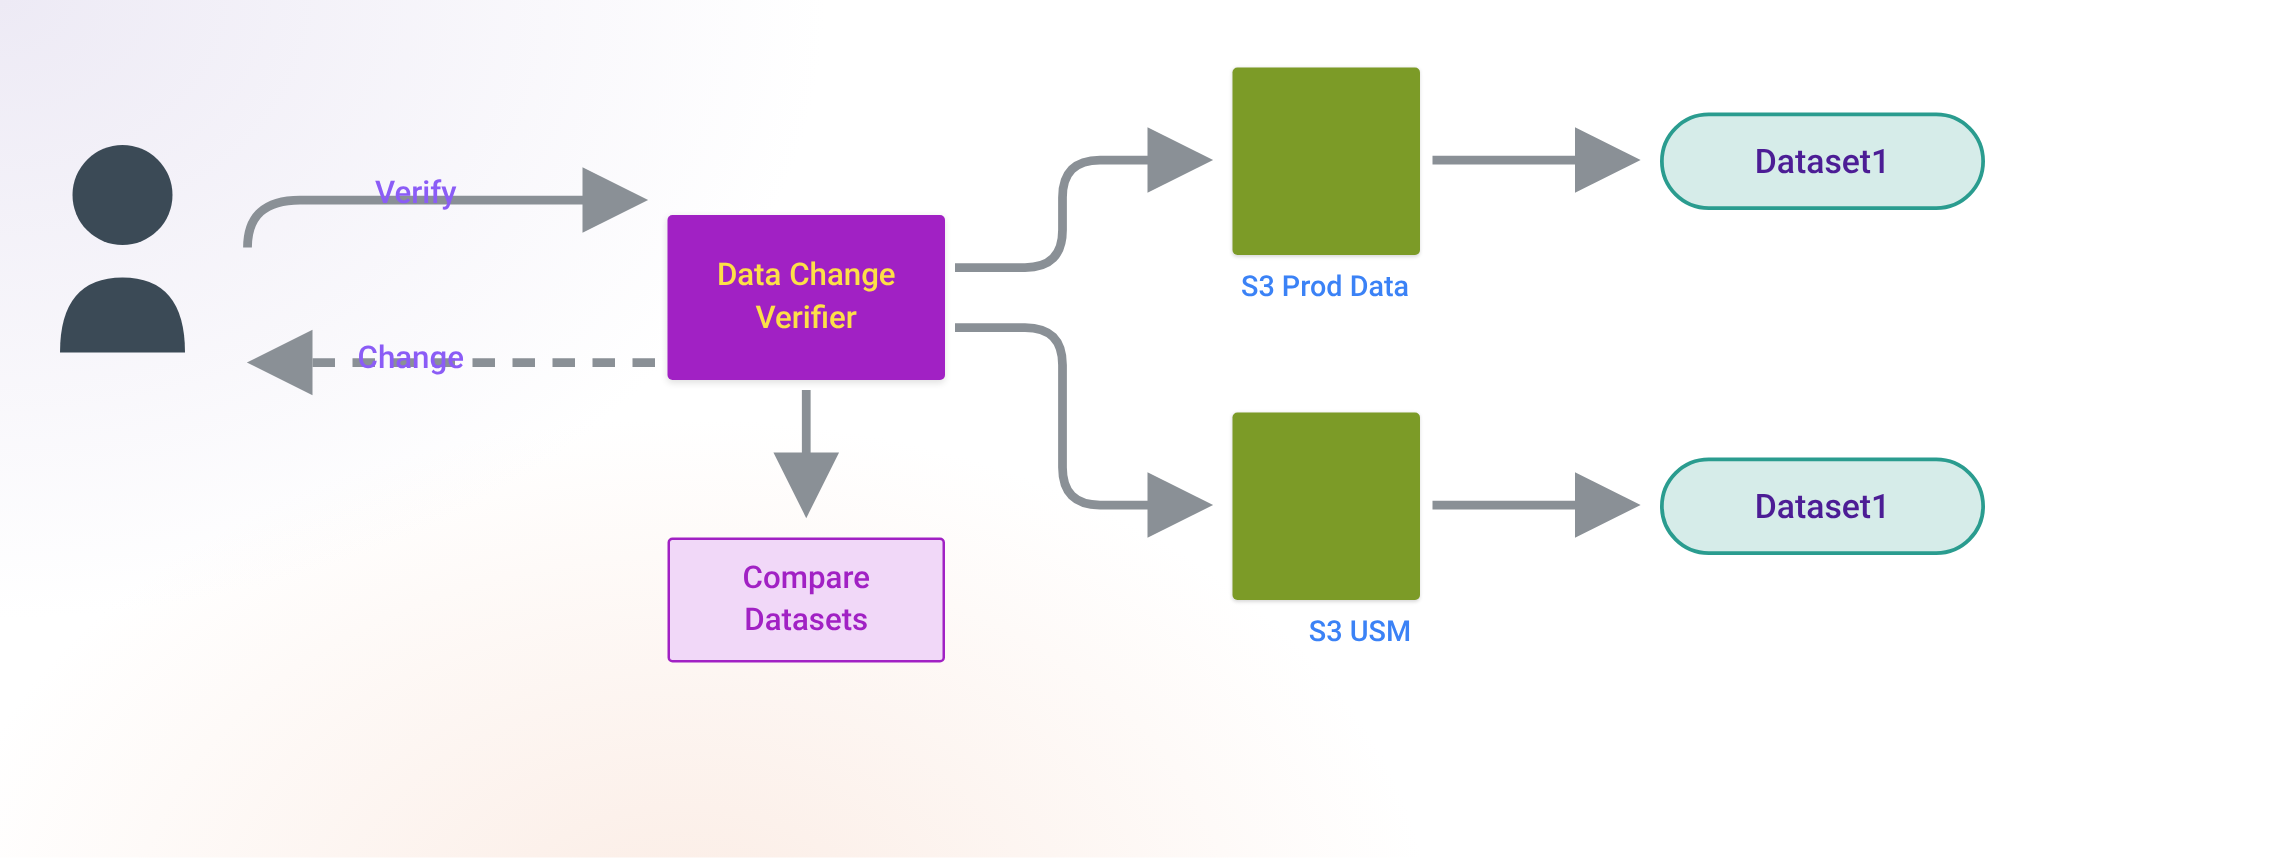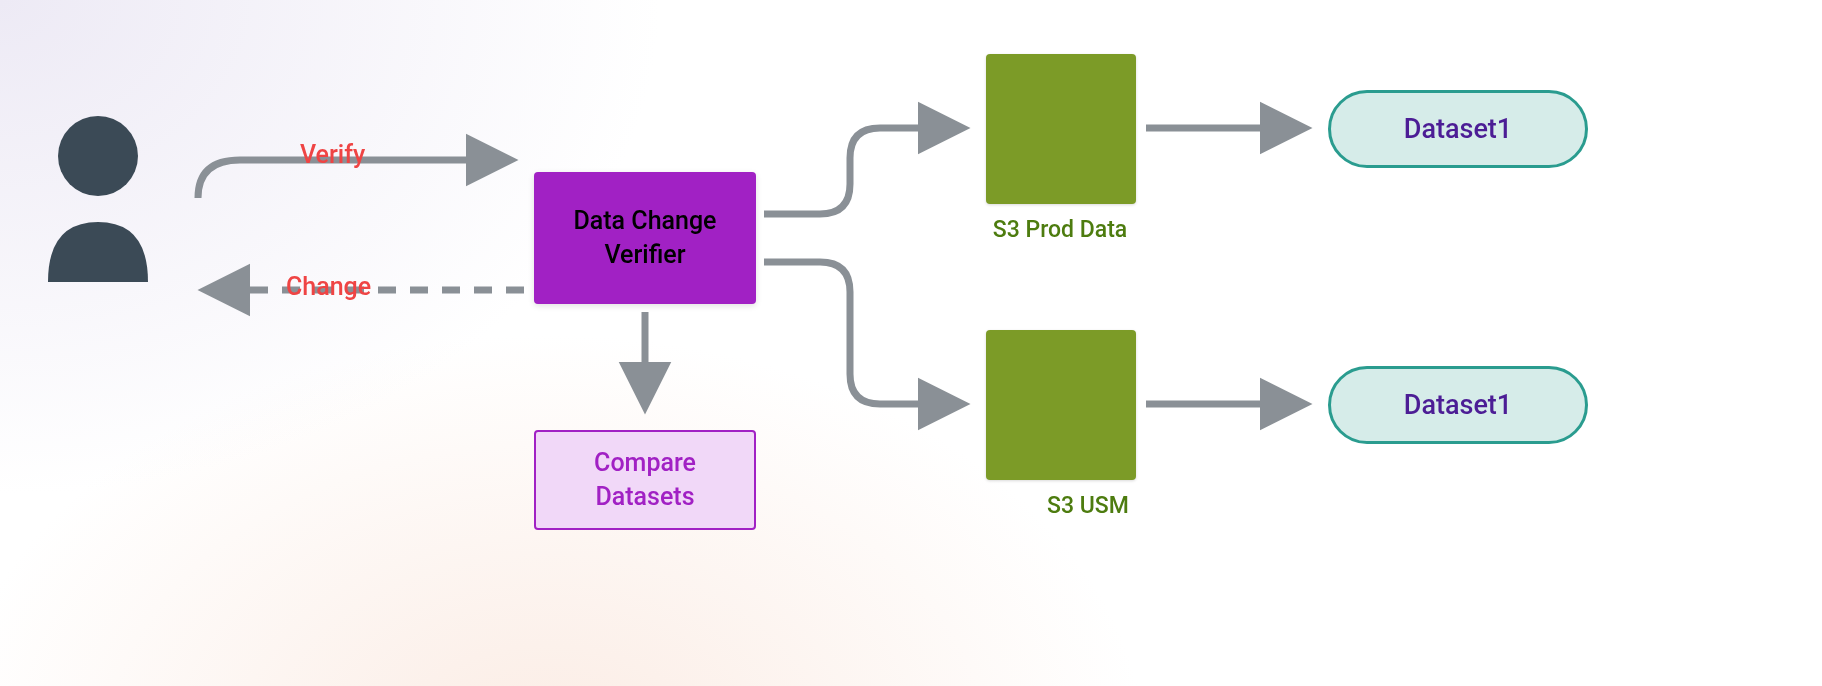--- a/index.html
+++ b/index.html
@@ -18,21 +18,21 @@
     box-sizing:border-box;
     display:flex;
     align-items:center;
     justify-content:center;
     text-align:center;
     line-height:1.35;
   }
   .verifier{
     left:534px;top:172px;width:222px;height:132px;
     background:#a121c4;
-    color:#000000;
+    color:#fde047;
     font-size:25px;
     font-weight:500;
     border-radius:4px;
     box-shadow:0 2px 6px rgba(0,0,0,0.12);
   }
   .compare{
     left:534px;top:430px;width:222px;height:100px;
     background:#f1d8f8;
     color:#a121c4;
     border:2px solid #a121c4;
@@ -43,40 +43,40 @@
   .s3{
     width:150px;height:150px;
     background:#7c9b27;
     border-radius:4px;
     box-shadow:0 1px 3px rgba(0,0,0,0.15);
   }
   .s3-top{left:986px;top:54px;}
   .s3-bot{left:986px;top:330px;}
   .s3-label{
     position:absolute;
-    color:#4d7c0f;
+    color:#3b82f6;
     font-size:23px;
     font-weight:500;
     width:280px;
     text-align:center;
   }
   .dataset{
     width:260px;height:78px;
     background:#d6ece9;
     border:3px solid #2a9c8f;
     color:#4c1d95;
     font-size:27px;
     font-weight:500;
     border-radius:40px;
   }
   .ds-top{left:1328px;top:90px;}
   .ds-bot{left:1328px;top:366px;}
   .edge-label{
     position:absolute;
-    color:#ef4444;
+    color:#8b5cf6;
     font-size:25px;
     font-weight:500;
     background:transparent;
   }
 </style>
 </head>
 <body>
 
 <svg width="1822" height="686" style="position:absolute;left:0;top:0">
   <defs>

